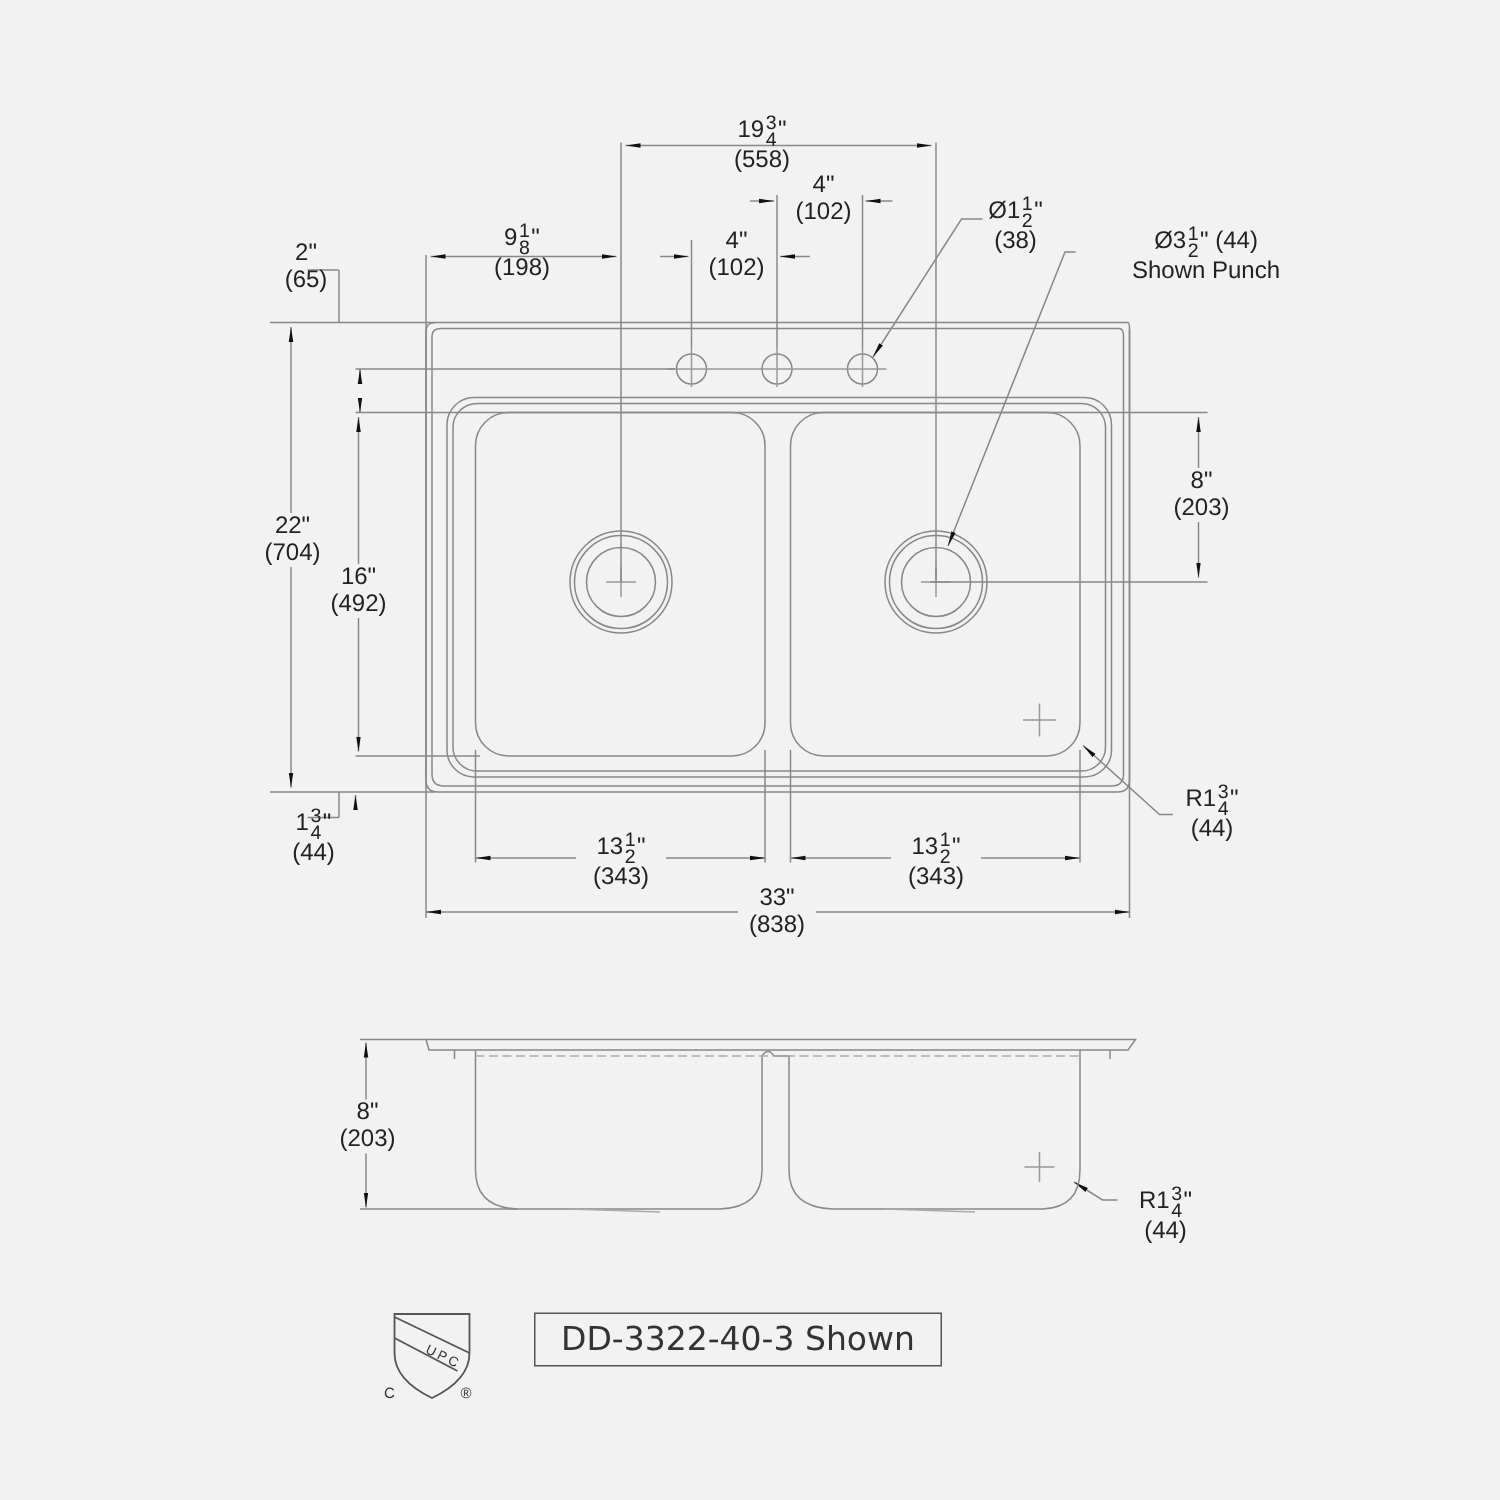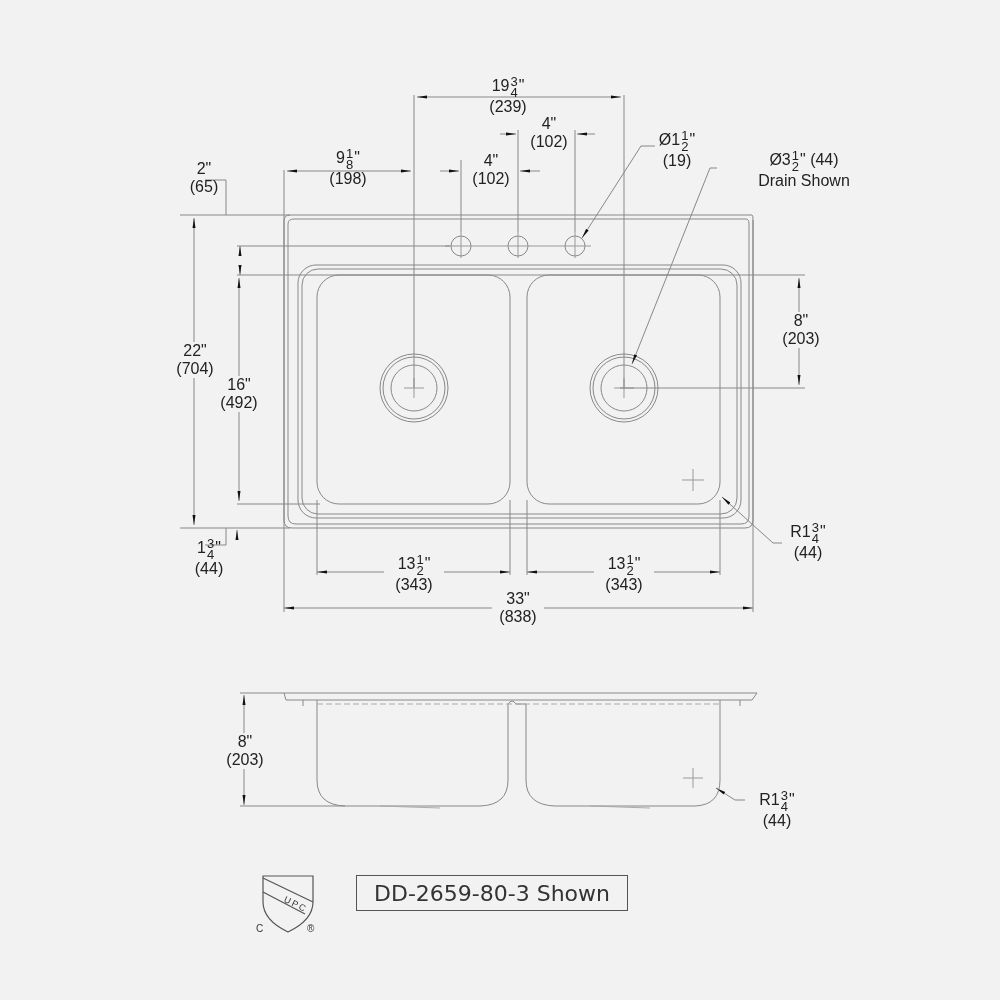--- a/index.html
+++ b/index.html
@@ -115,41 +115,41 @@
   <div>(65)</div>
 </div>
 
 <div class="lbl" style="left:318px;top:148px;width:60px">
   <div><span>9</span><span class="frac"><span>1</span><span>8</span></span>"</div>
   <div>(198)</div>
 </div>
 
 <div class="lbl" style="left:478px;top:76px;width:60px">
   <div><span>19</span><span class="frac"><span>3</span><span>4</span></span>"</div>
-  <div>(239)</div>
+  <div>(558)</div>
 </div>
 
 <div class="lbl" style="left:466px;top:152px;width:50px">
   <div>4"</div>
   <div>(102)</div>
 </div>
 
 <div class="lbl" style="left:524px;top:115px;width:50px">
   <div>4"</div>
   <div>(102)</div>
 </div>
 
 <div class="lbl" style="left:652px;top:130px;width:50px">
   <div><span>Ø1</span><span class="frac"><span>1</span><span>2</span></span>"</div>
-  <div>(19)</div>
+  <div>(38)</div>
 </div>
 
 <div class="lbl" style="left:748px;top:150px;width:112px">
   <div><span>Ø3</span><span class="frac"><span>1</span><span>2</span></span>" <span>(44)</span></div>
-  <div>Drain Shown</div>
+  <div>Shown Punch</div>
 </div>
 
 <div class="lbl" style="left:170px;top:342px;width:50px;background:#f2f2f2">
   <div>22"</div>
   <div>(704)</div>
 </div>
 
 <div class="lbl" style="left:214px;top:376px;width:50px;background:#f2f2f2">
   <div>16"</div>
   <div>(492)</div>
@@ -199,13 +199,13 @@
   <svg width="70" height="64" viewBox="0 0 70 64">
     <path d="M8,4 L58,4 L58,30 Q58,48 33,60 Q8,48 8,30 Z" fill="none" stroke="#555" stroke-width="1.2"></path>
     <line x1="8" y1="6" x2="58" y2="30" stroke="#555" stroke-width="1.2"></line>
     <line x1="8" y1="20" x2="50" y2="42" stroke="#555" stroke-width="1.2"></line>
     <text x="30" y="30" font-size="9" font-family="Liberation Sans, sans-serif" fill="#333" transform="rotate(26 30 26)" letter-spacing="2">UPC</text>
     <text x="1" y="60" font-size="10" font-family="Liberation Sans, sans-serif" fill="#333">C</text>
     <text x="52" y="60" font-size="10" font-family="Liberation Sans, sans-serif" fill="#333">®</text>
   </svg>
 </div>
 
-<div class="model-box">DD-2659-80-3 Shown</div>
+<div class="model-box">DD-3322-40-3 Shown</div>
 
 </body></html>

